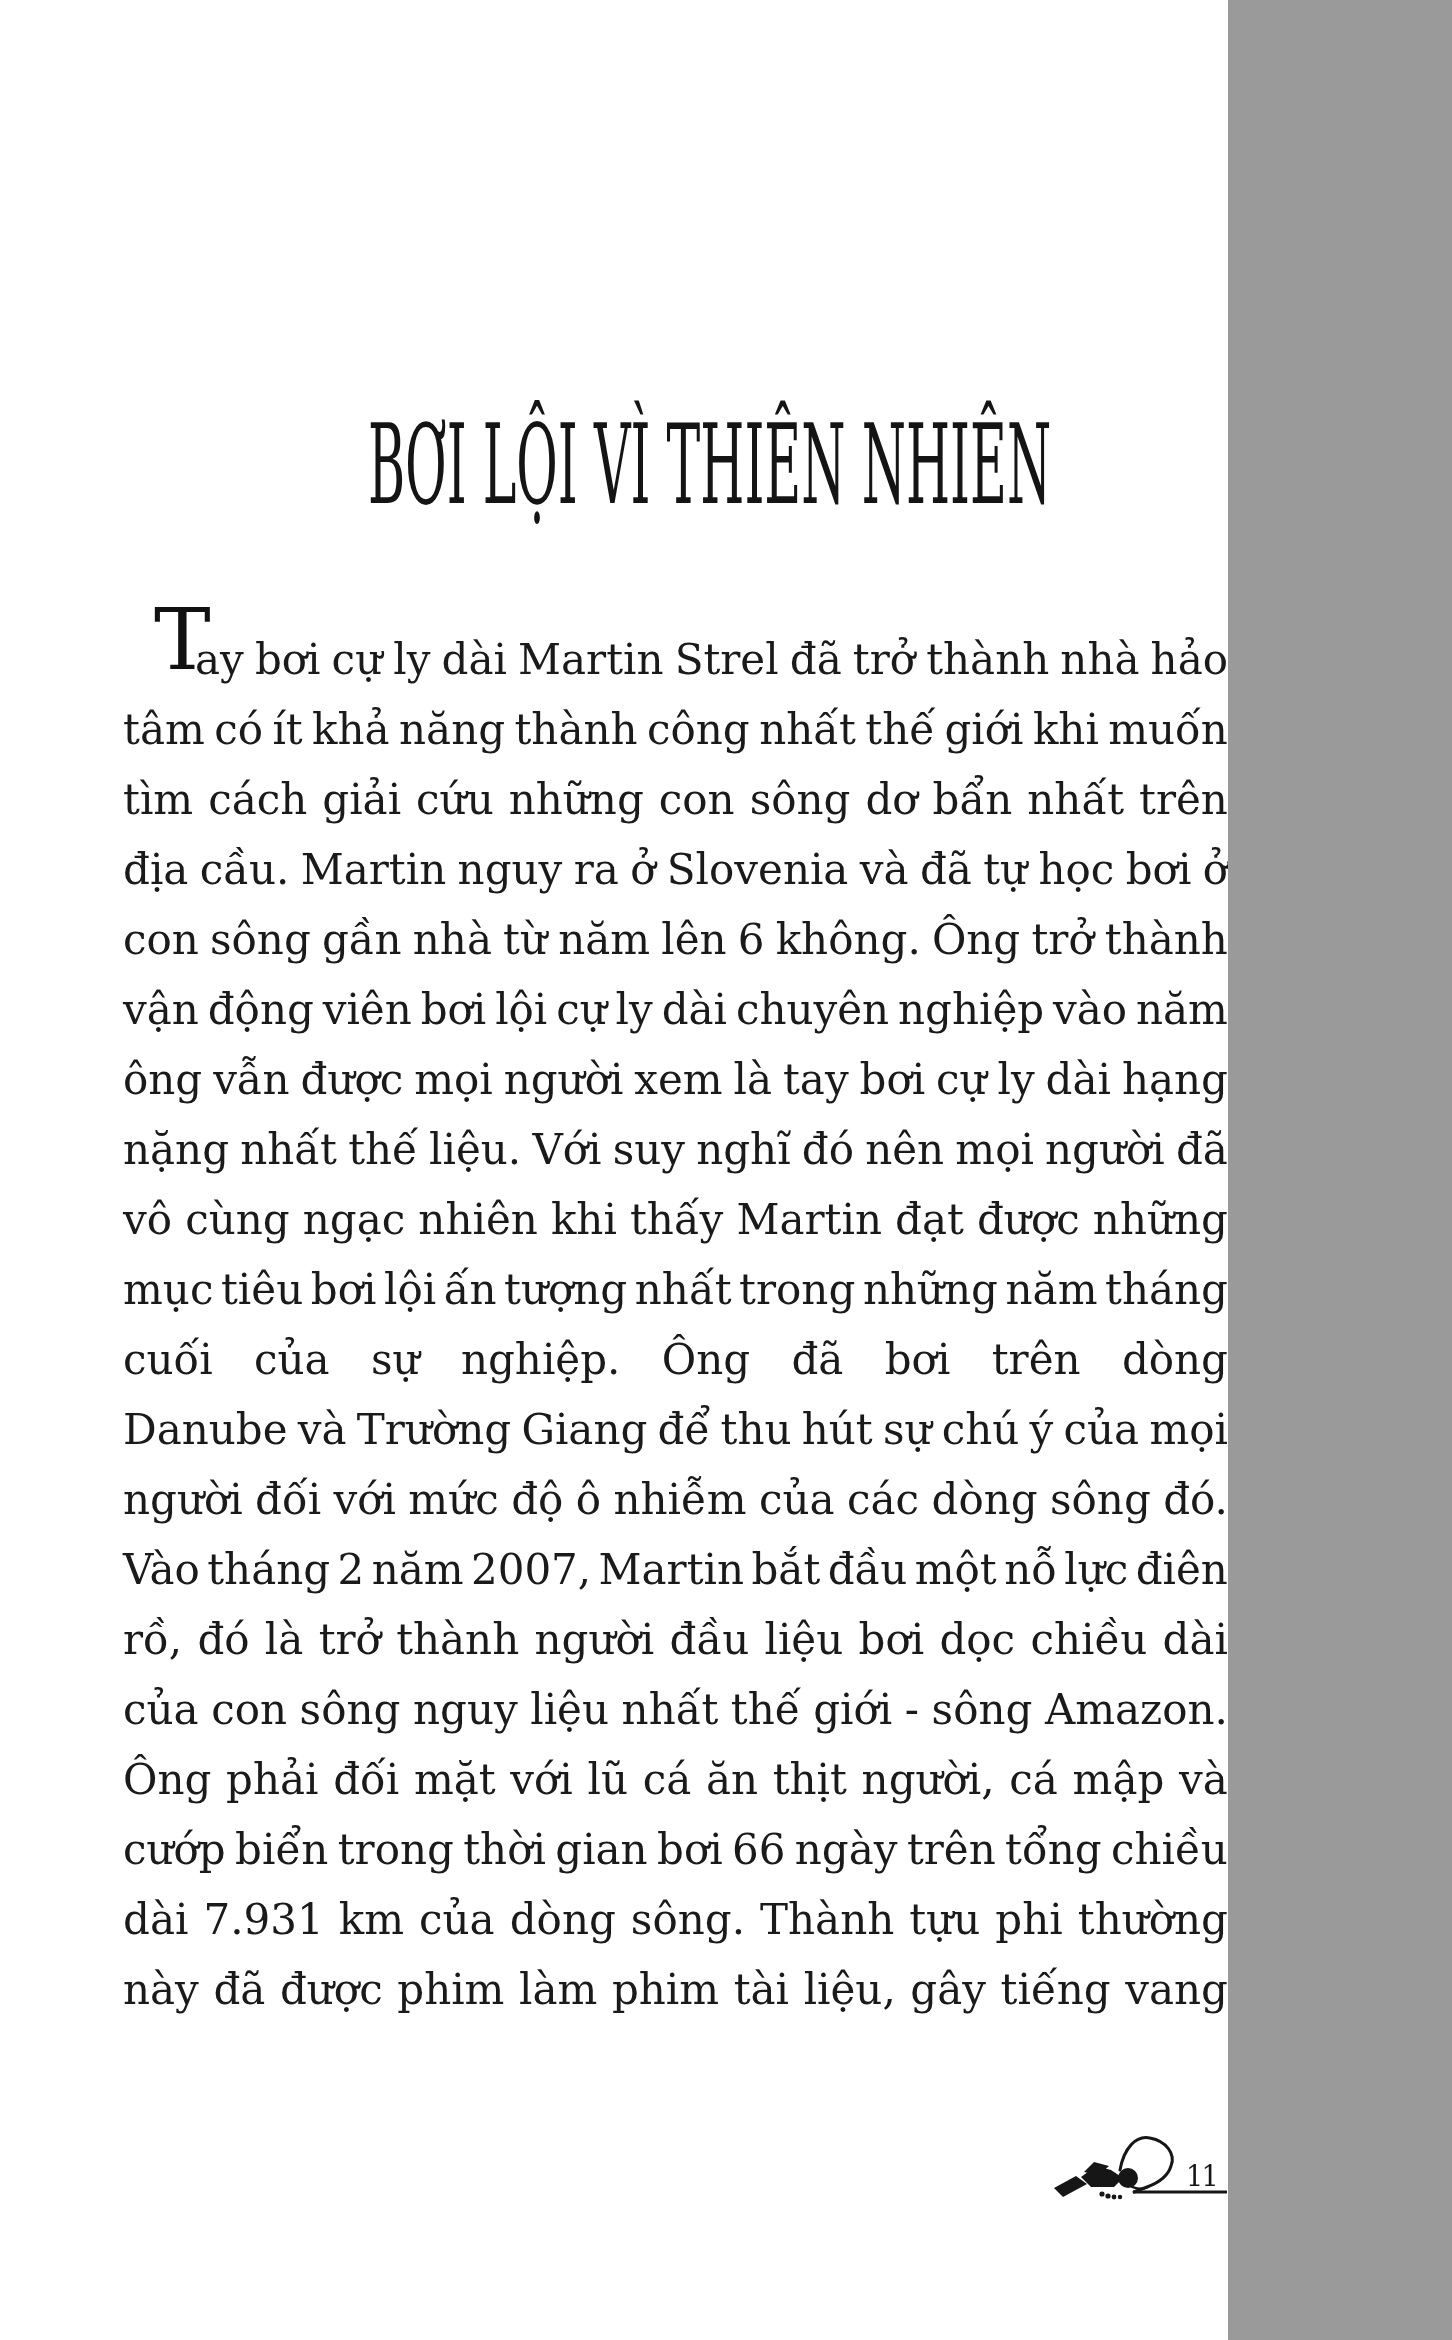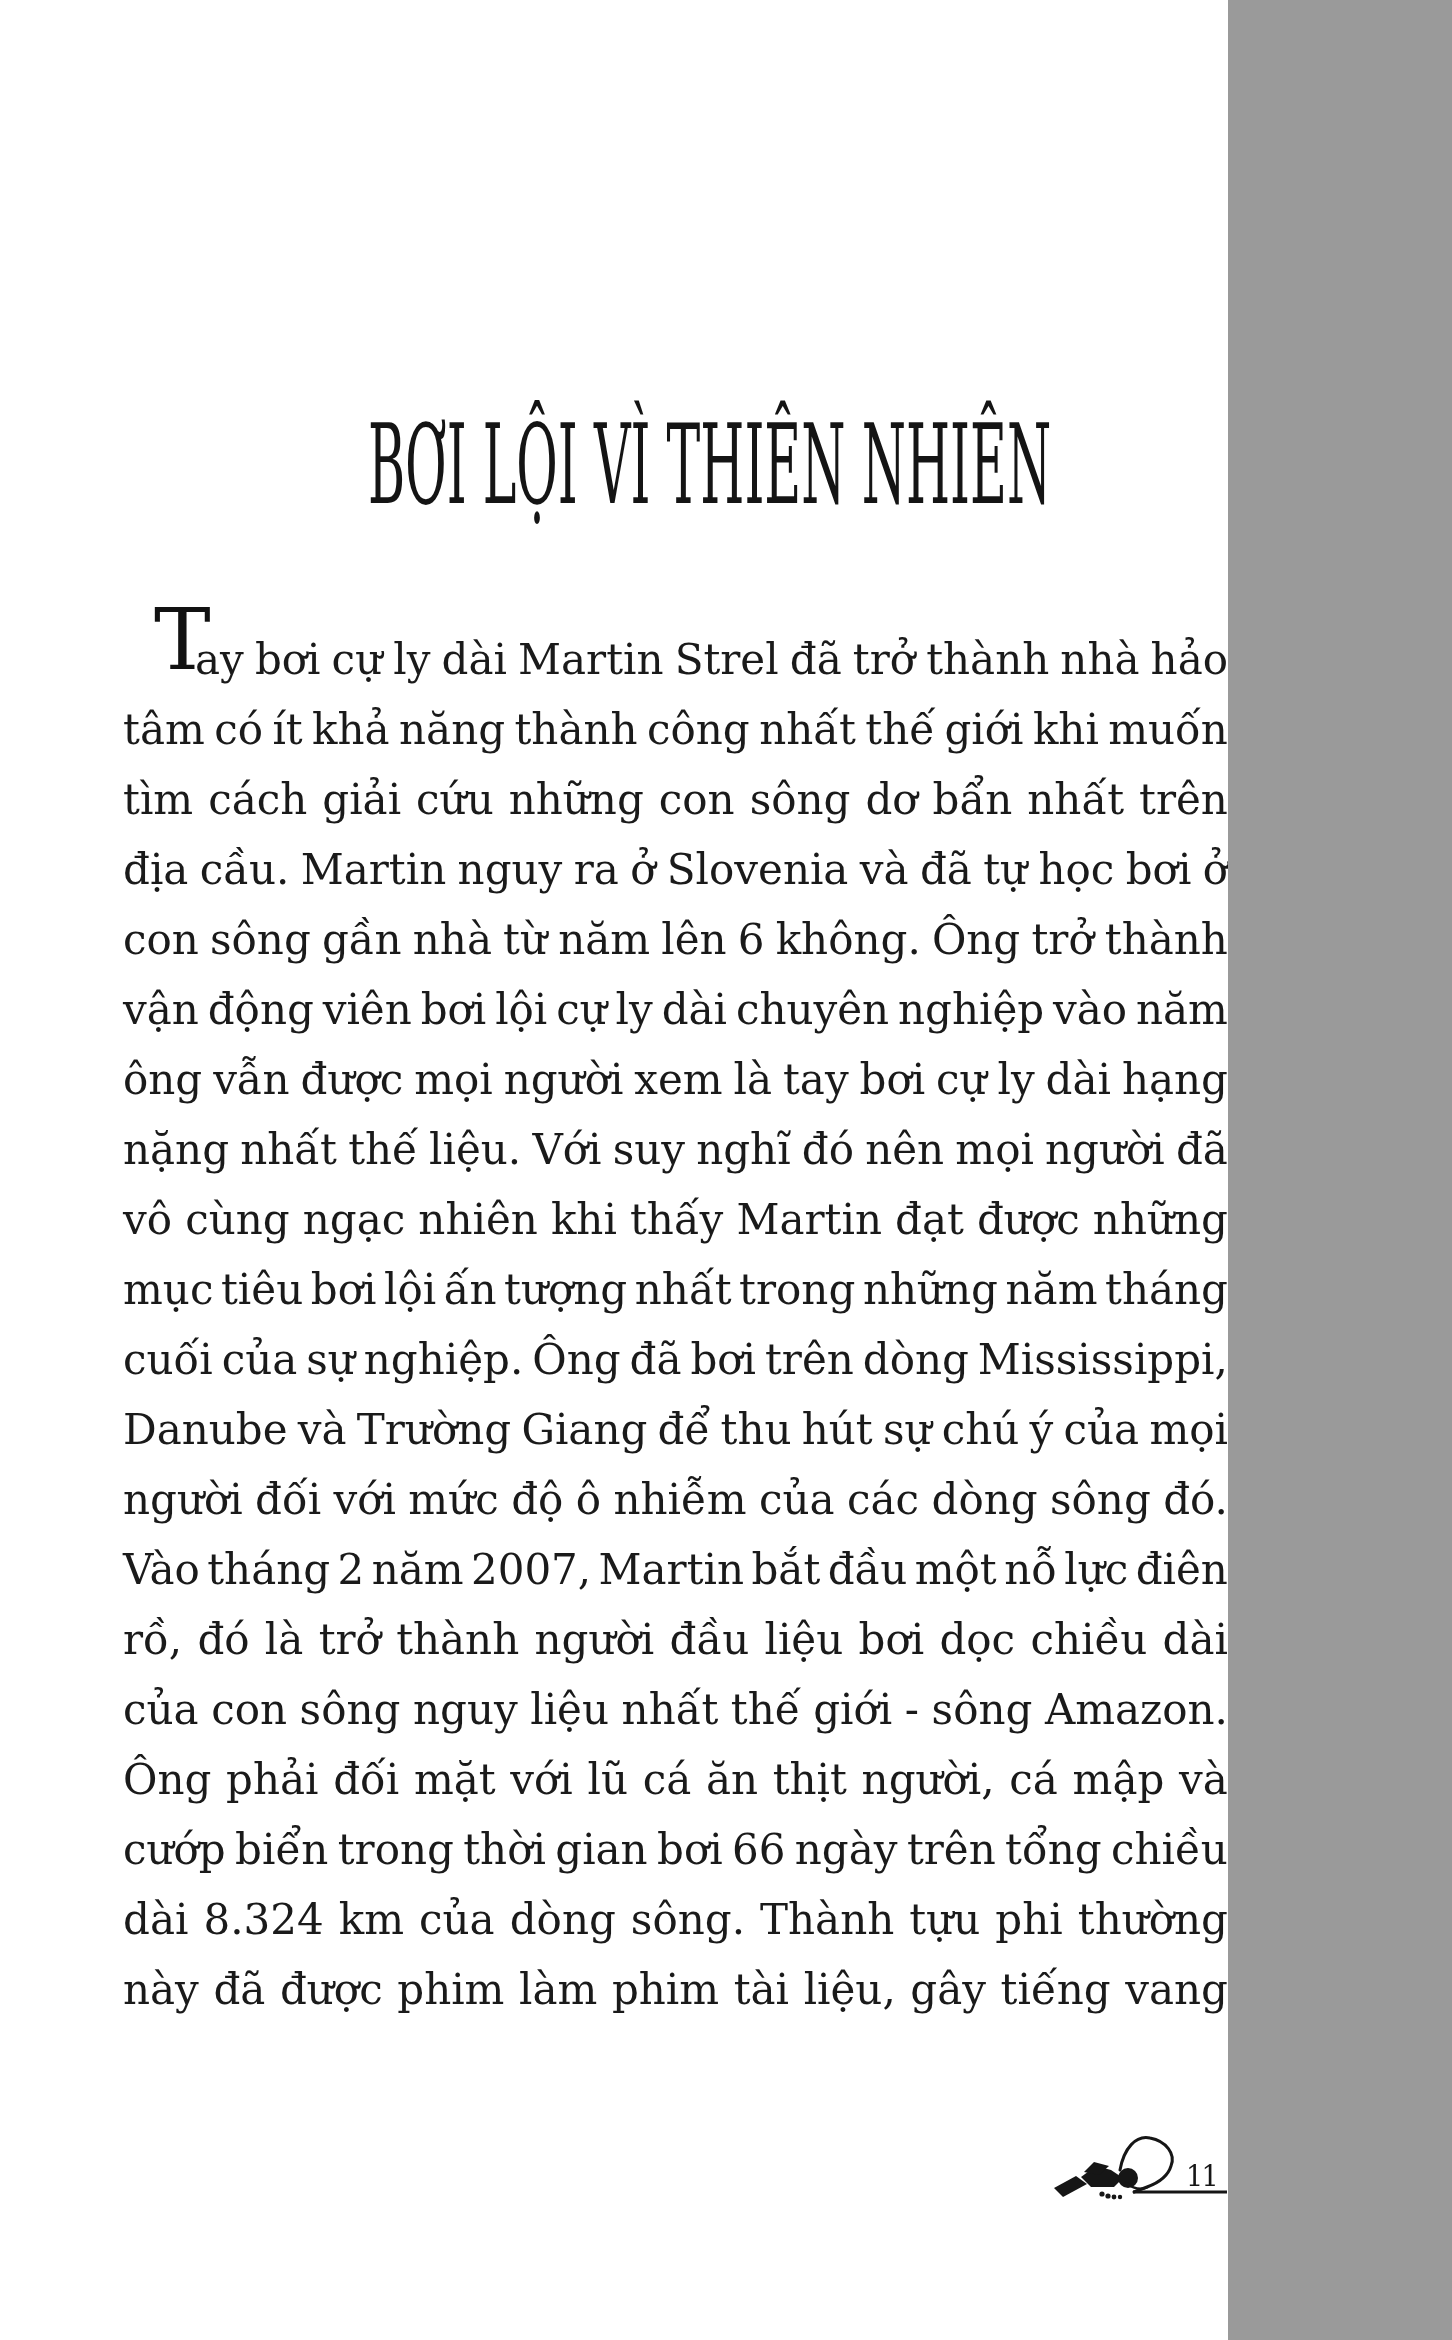--- a/index.html
+++ b/index.html
@@ -219,21 +219,20 @@
       <div class="line">
         <span class="w">cuối</span>
         <span class="w">của</span>
         <span class="w">sự</span>
         <span class="w">nghiệp.</span>
         <span class="w">Ông</span>
         <span class="w">đã</span>
         <span class="w">bơi</span>
         <span class="w">trên</span>
         <span class="w">dòng</span>
-        <span class="w">Mississippi,</span>
       </div>
       <div class="line">
         <span class="w">Danube</span>
         <span class="w">và</span>
         <span class="w">Trường</span>
         <span class="w">Giang</span>
         <span class="w">để</span>
         <span class="w">thu</span>
         <span class="w">hút</span>
         <span class="w">sự</span>
@@ -320,21 +319,21 @@
         <span class="w">gian</span>
         <span class="w">bơi</span>
         <span class="w">66</span>
         <span class="w">ngày</span>
         <span class="w">trên</span>
         <span class="w">tổng</span>
         <span class="w">chiều</span>
       </div>
       <div class="line">
         <span class="w">dài</span>
-        <span class="w">8.324</span>
+        <span class="w">7.931</span>
         <span class="w">km</span>
         <span class="w">của</span>
         <span class="w">dòng</span>
         <span class="w">sông.</span>
         <span class="w">Thành</span>
         <span class="w">tựu</span>
         <span class="w">phi</span>
         <span class="w">thường</span>
       </div>
       <div class="line">

